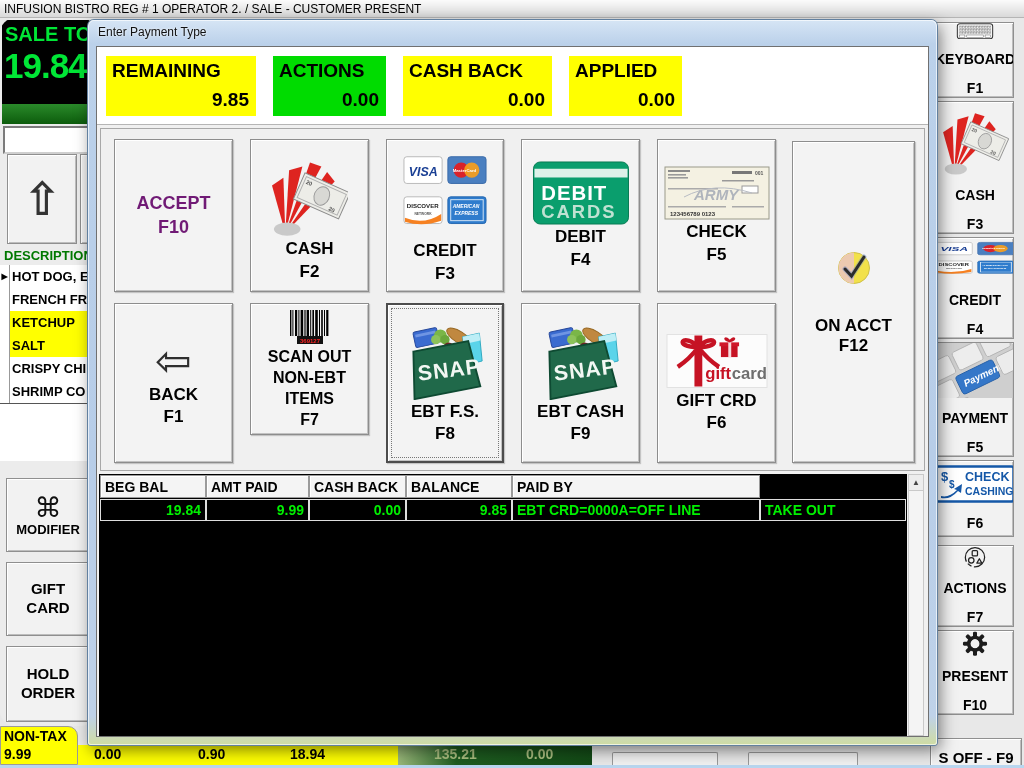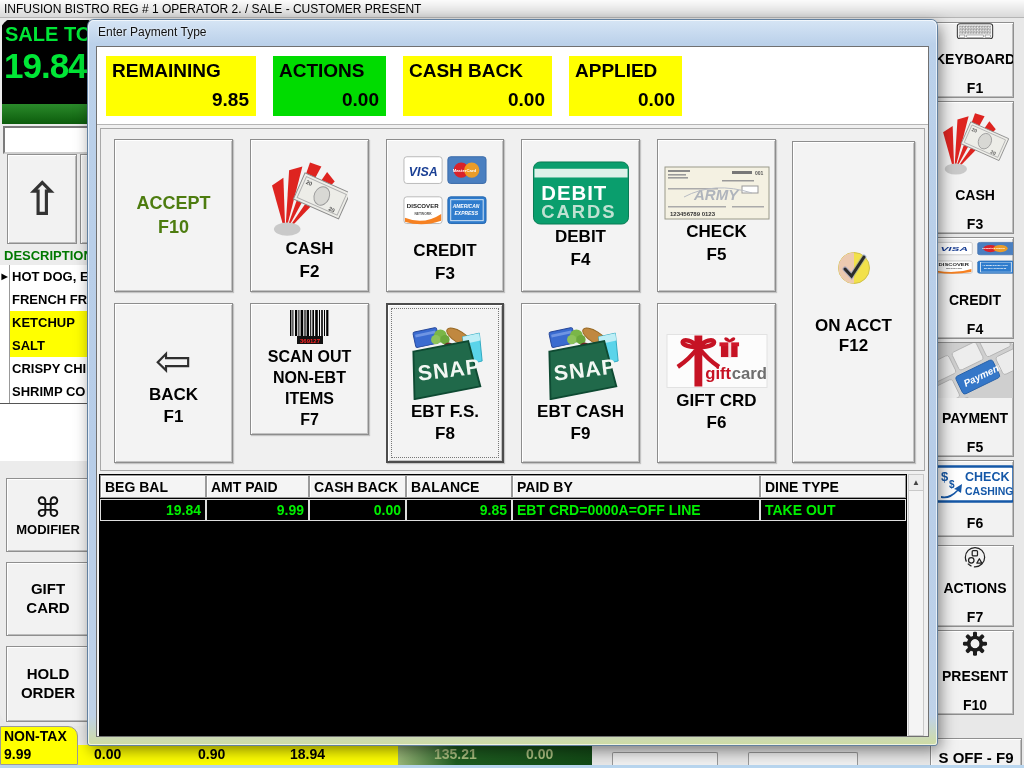--- a/index.html
+++ b/index.html
@@ -66,21 +66,21 @@
   .sb-green{background:#00dc00;}
   .sb-label{font-size:19px;font-weight:bold;white-space:nowrap;}
   .sb-value{position:absolute;right:7px;bottom:5px;font-size:19px;font-weight:bold;}
   .pay-panel{position:absolute;left:3px;top:81px;width:825px;height:343px;border:1px solid #a8a8a8;
              background:#f0f0f0;box-sizing:border-box;}
   .pbtn{position:absolute;background:#f3f3f3;border:1px solid #8d8d8d;box-sizing:border-box;
         box-shadow:inset 1px 1px 0 #fff,inset -1px -1px 0 #c2c2c2,1px 1px 1px rgba(0,0,0,.18);
         display:flex;flex-direction:column;align-items:center;justify-content:center;gap:2px;
         font-weight:bold;font-size:17px;text-align:center;line-height:1.18;color:#000;overflow:hidden;}
   .pbtn span{display:block;}
-  .pbtn.disabled{color:#4d7c0f;font-size:18px;}
+  .pbtn.disabled{color:#701a75;font-size:18px;}
   .pbtn.focused{border:2px solid #4c4c4c;outline:1px dotted #777;outline-offset:-6px;}
   .big-arrow{font-family:"DejaVu Sans",sans-serif;font-size:44px;font-weight:normal;color:#2e2e2e;line-height:1;}
   
   .tbl{position:absolute;left:2px;top:427px;width:808px;height:262px;background:#000;}
   .hcell{position:absolute;top:1px;height:23px;background:#f4f4f4;border:1px solid #9a9a9a;
          box-shadow:inset 1px 1px 0 #fff;color:#000;font-weight:bold;font-size:14px;
          padding:3px 0 0 4px;box-sizing:border-box;white-space:nowrap;overflow:hidden;}
   .dcell{position:absolute;top:25px;height:22px;background:#000;border:1px solid #dedede;color:#00f000;
          font-weight:bold;font-size:14px;padding:2px 4px 0;box-sizing:border-box;white-space:nowrap;overflow:hidden;}
   .num{text-align:right;}
@@ -497,21 +497,20 @@
           </div>
         </div>
       </div>
 
       <div class="tbl">
         <div class="hcell" style="left:1px;width:106px">BEG BAL</div>
         <div class="hcell" style="left:107px;width:103px">AMT PAID</div>
         <div class="hcell" style="left:210px;width:97px">CASH BACK</div>
         <div class="hcell" style="left:307px;width:106px">BALANCE</div>
         <div class="hcell" style="left:413px;width:248px">PAID BY</div>
-        <div class="hcell" style="left:661px;width:146px">DINE TYPE</div>
 
         <div class="dcell num" style="left:1px;width:106px">19.84</div>
         <div class="dcell num" style="left:107px;width:103px">9.99</div>
         <div class="dcell num" style="left:210px;width:97px">0.00</div>
         <div class="dcell num" style="left:307px;width:106px">9.85</div>
         <div class="dcell" style="left:413px;width:248px">EBT CRD=0000A=OFF LINE</div>
         <div class="dcell" style="left:661px;width:146px">TAKE OUT</div>
       </div>
       <div class="scrollbar">
         <div class="scroll-up">▲</div>

